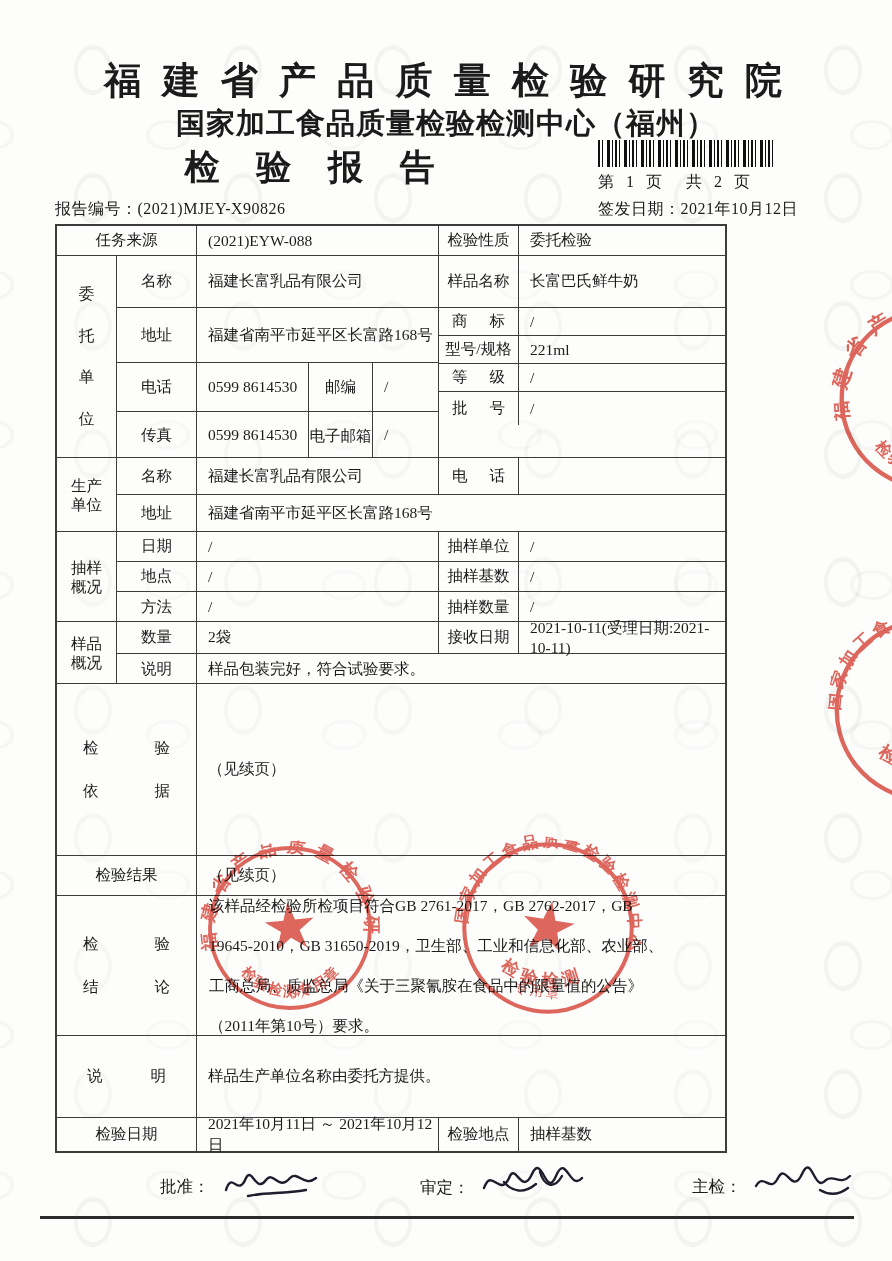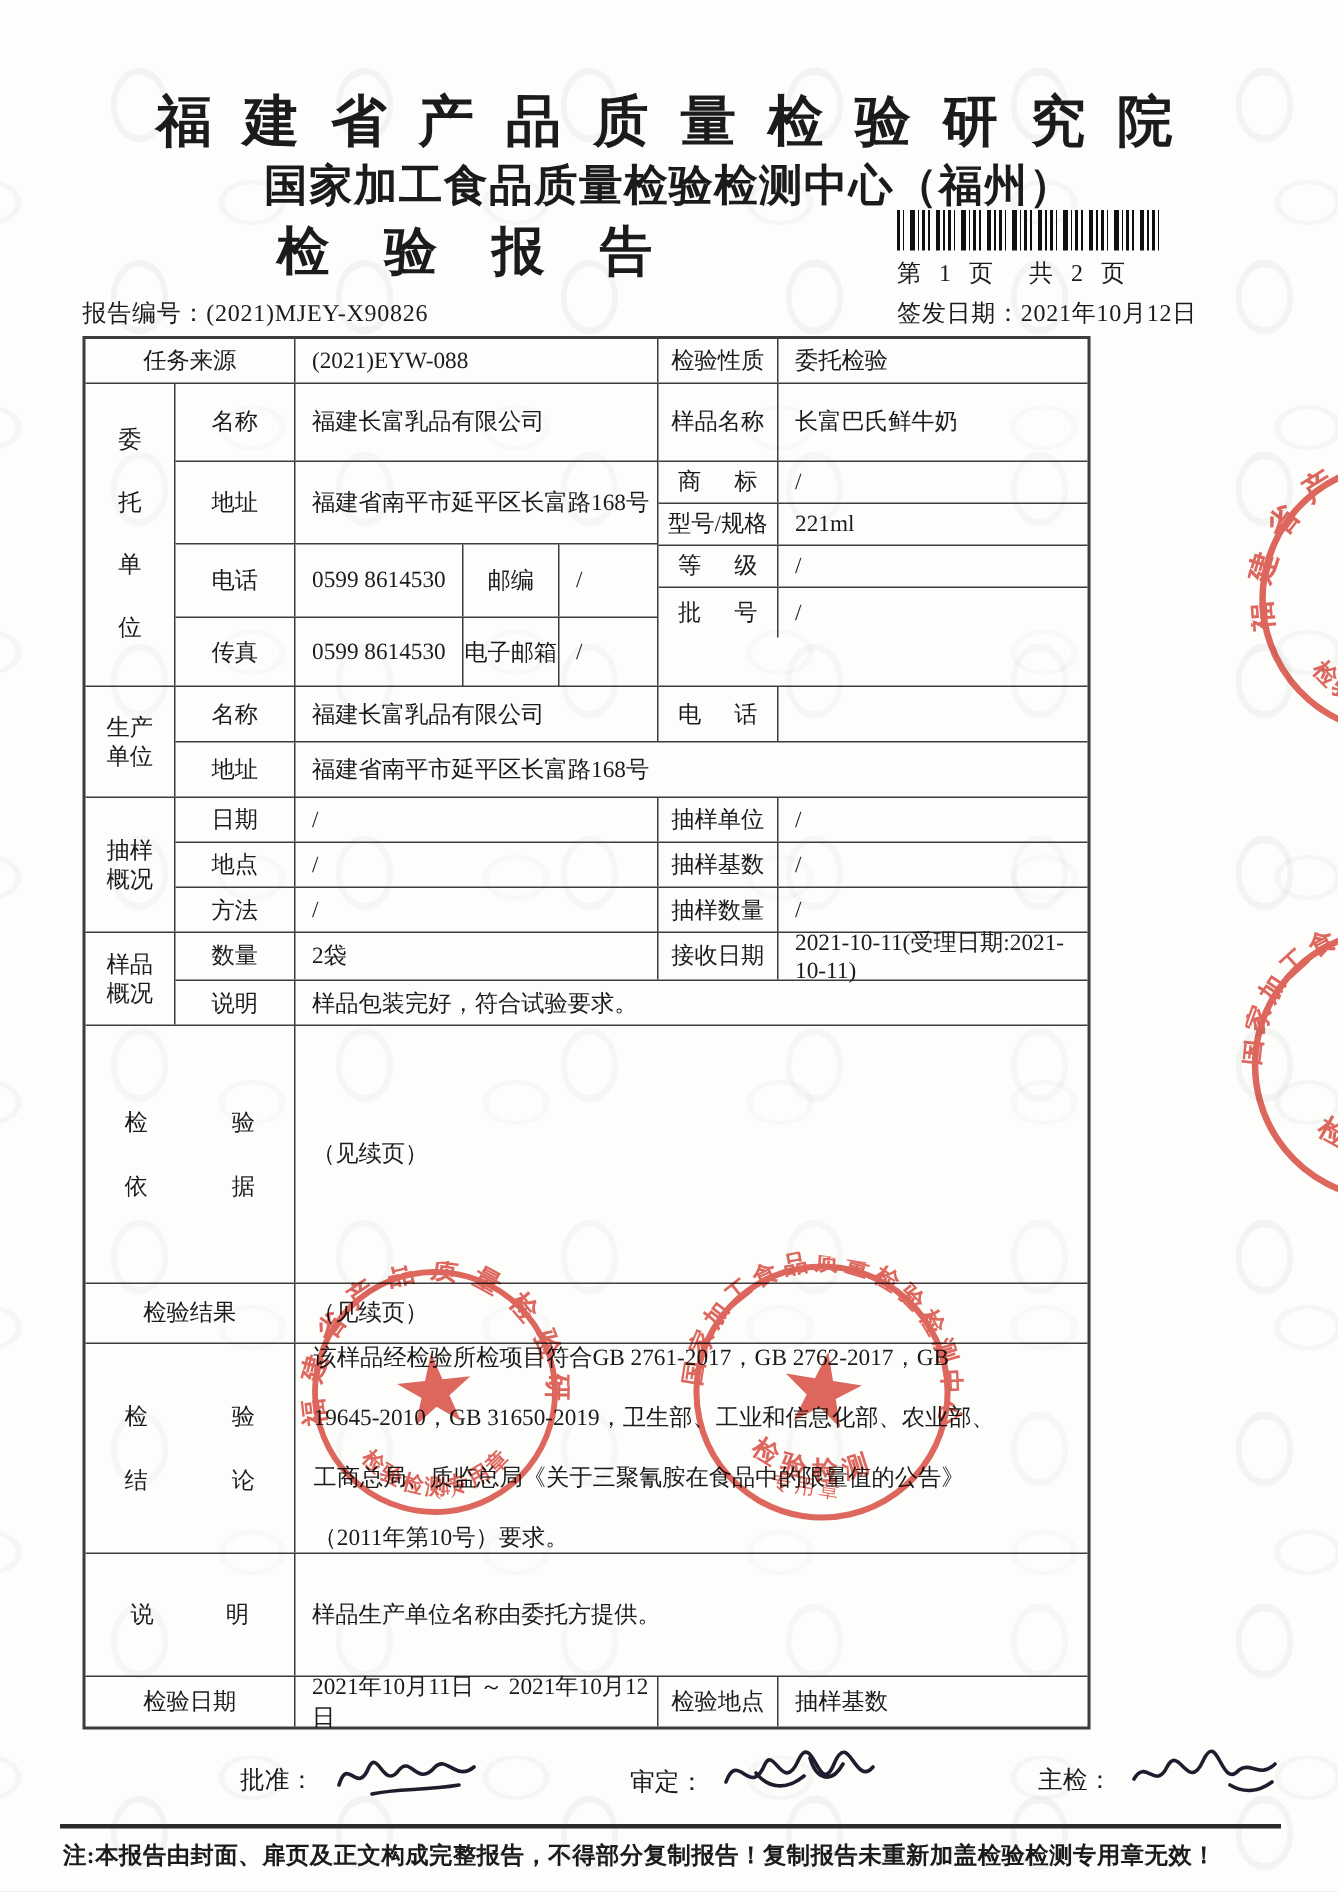--- a/index.html
+++ b/index.html
@@ -286,21 +286,20 @@
     <div class="sig" style="left:692px;">
       <span>主检：</span>
       <svg width="106" height="44" viewBox="0 0 106 44">
         <path d="M6,24 C14,10 20,32 28,16 S42,34 52,12 S64,32 76,18 C84,12 90,24 100,14"></path>
         <path d="M70,28 C80,34 90,32 98,26"></path>
       </svg>
     </div>
   </div>
 
   <div class="rule"></div>
-  <div class="note">注:本报告由封面、扉页及正文构成完整报告，不得部分复制报告！复制报告未重新加盖检验检测专用章无效！</div>
 
   <div class="stamp" style="left:198px;top:842px;width:184px;height:172px;transform:rotate(-6deg);">
     <svg viewBox="0 0 200 200">
       <circle cx="100" cy="100" r="93" fill="none" stroke="currentColor" stroke-width="4.5"></circle>
       <path id="sa-top" d="M 16,126 A 88,88 0 1 1 184,126" fill="none"></path>
       <text font-size="21" letter-spacing="11" fill="currentColor" font-weight="bold">
         <textPath href="#sa-top" startOffset="10">福建省产品质量检验研究院</textPath>
       </text>
       <path fill="currentColor" d="M100,70 L106.8,90.7 L128.5,90.7 L110.9,103.6 L117.6,124.3 L100,111.5 L82.4,124.3 L89.1,103.6 L71.5,90.7 L93.2,90.7 Z"></path>
       <path id="sa-bot" d="M 36,142 A 74,74 0 0 0 164,142" fill="none"></path>

